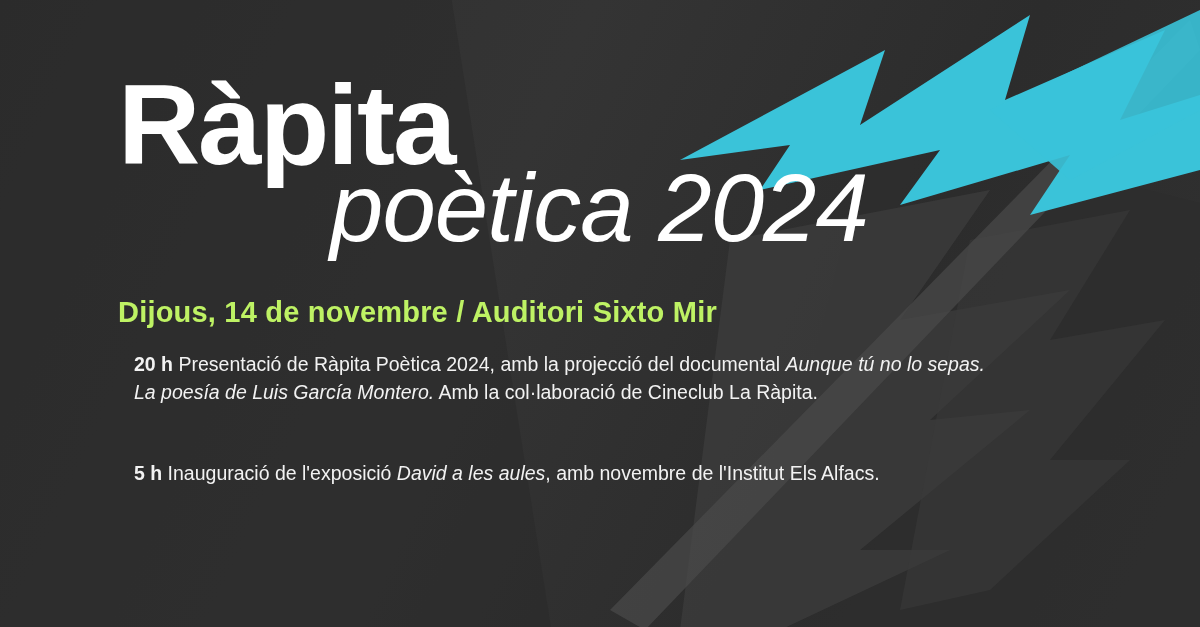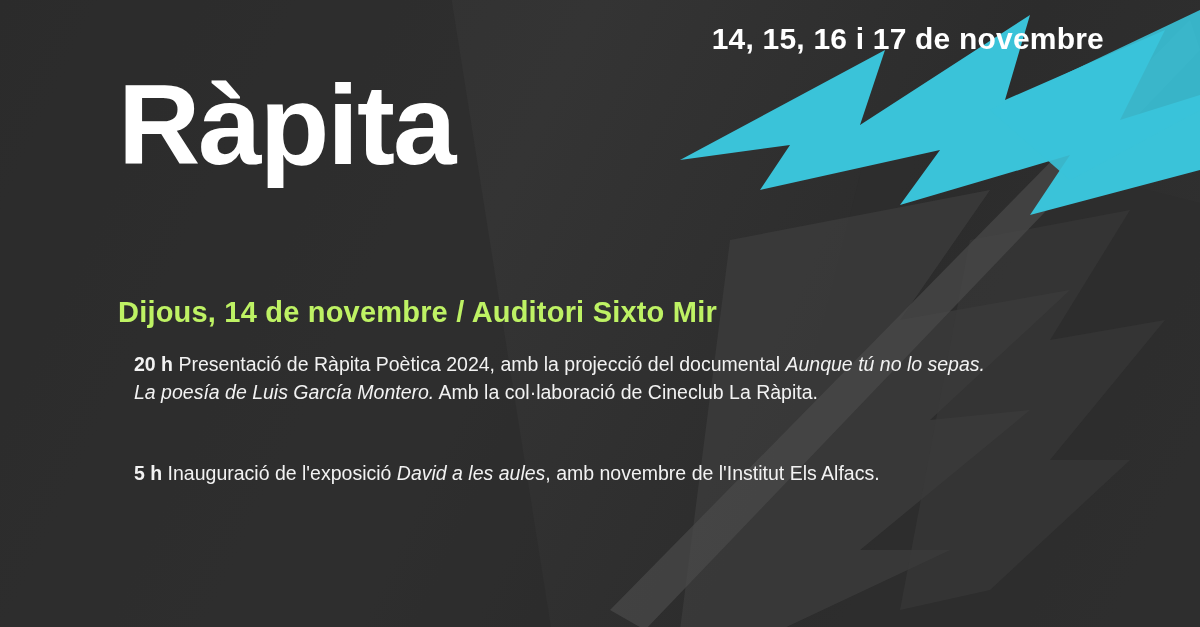--- a/index.html
+++ b/index.html
@@ -134,23 +134,23 @@
     </g>
 
     <path d="M760 30 L180 620 L215 640 L770 60 Z" fill="#4a4a4a" opacity=".7"></path>
 
     <g fill="#3ac3d9">
       <path d="M250 170 L455 60 L430 135 L600 25 L575 110 L735 40 L690 130 L770 105 L770 180 L600 225 L640 165 L470 215 L510 160 L330 200 L360 155 Z"></path>
       <path d="M560 120 L770 20 L770 120 L640 190 Z" opacity=".9"></path>
     </g>
   </svg>
 
-  <div class="dates">14, 15, 16 i 17 de novembre</div>
 
   <div class="title-main">Ràpita</div>
+  <div class="title-sub">poètica 2024</div>
 
   <div class="program">
 
     <h2 class="day-head">Dijous, 14 de novembre / Auditori Sixto Mir</h2>
     <p class="entry">
       <span class="hour">20 h</span><span> Presentació de Ràpita Poètica 2024, amb la projecció del documental </span><span class="it">Aunque tú no lo sepas.</span><br>
       <span class="it">La poesía de Luis García Montero.</span><span> Amb la col·laboració de Cineclub La Ràpita.</span>
     </p>
 
     <div class="block-gap"></div>

